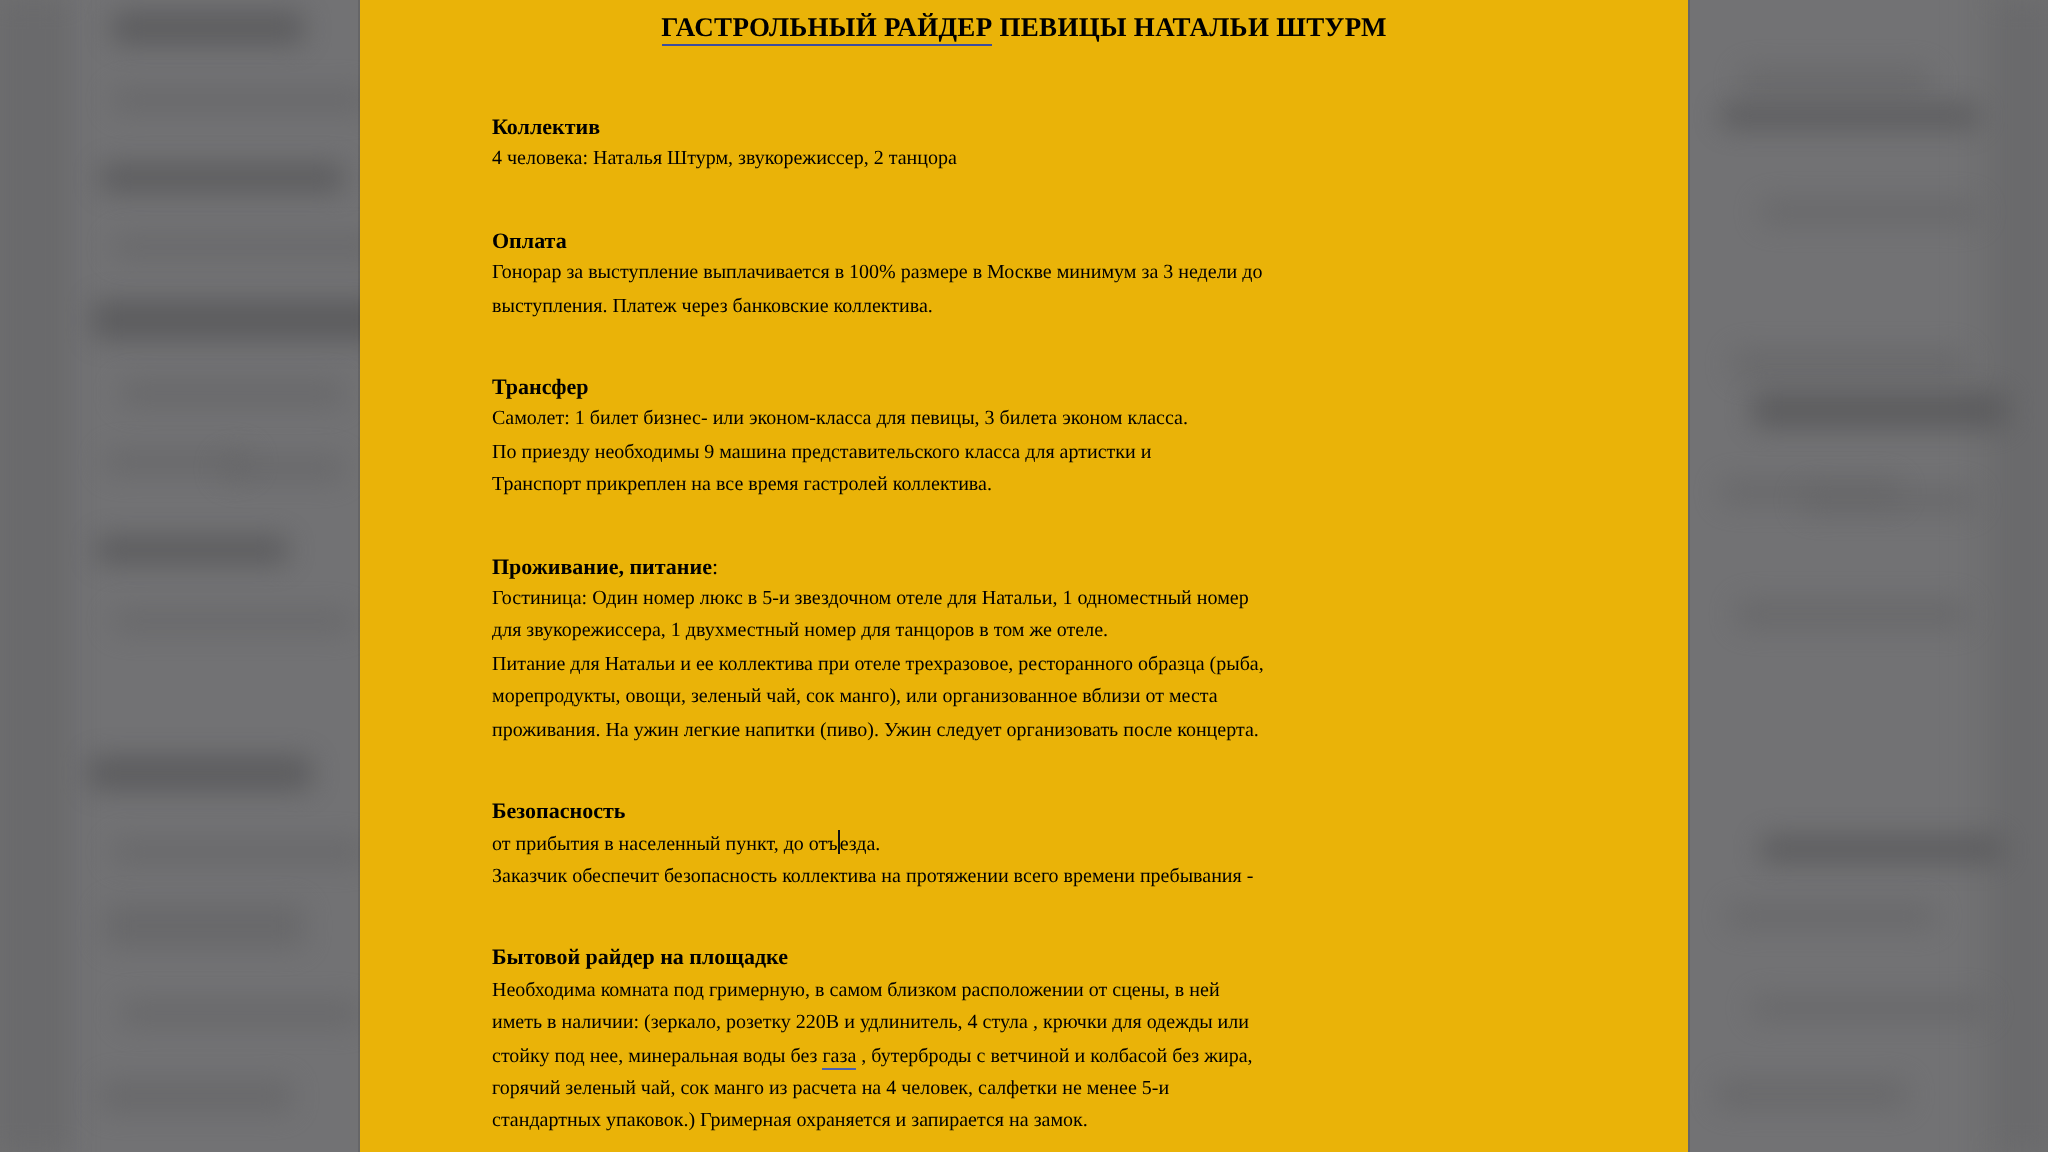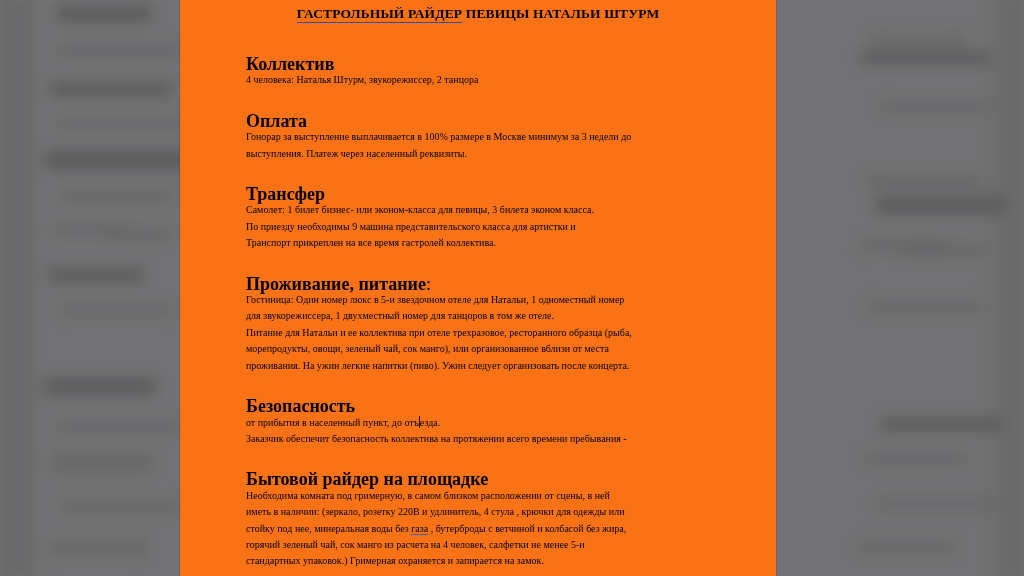--- a/index.html
+++ b/index.html
@@ -55,23 +55,23 @@
     width: 26px;
     background: #6a6a6c;
     filter: blur(6px);
   }
 
   
   #page {
     position: absolute;
     left: 180px;
     top: 0;
-    width: 596px;
+    width: 664px;
     height: 576px;
-    background: #f97316;
+    background: #eab308;
     overflow: hidden;
     box-shadow: 0 0 0 1px rgba(0,0,0,0.10);
   }
   .doc-inner {
     padding: 4px 0 0 0;
   }
 
   .doc-title {
     text-align: center;
     font-weight: bold;
@@ -93,21 +93,21 @@
   }
 
   .sec {
     margin-top: 24px;
   }
   .sec:first-child {
     margin-top: 34px;
   }
   .sec-head {
     font-weight: bold;
-    font-size: 18px;
+    font-size: 11px;
     line-height: 16.4px;
     color: #000;
   }
   .sec-head .nb {
     font-weight: normal;
   }
   .sec p {
     margin: 0;
     font-size: 10px;
     line-height: 16.4px;
@@ -171,21 +171,21 @@
     <div class="body-block">
 
       <div class="sec">
         <div class="sec-head">Коллектив</div>
         <p>4 человека: Наталья Штурм, звукорежиссер, 2 танцора</p>
       </div>
 
       <div class="sec">
         <div class="sec-head">Оплата</div>
         <p>Гонорар за выступление выплачивается в 100% размере в Москве минимум за 3 недели до</p>
-        <p>выступления. Платеж через населенный реквизиты.</p>
+        <p>выступления. Платеж через банковские коллектива.</p>
       </div>
 
       <div class="sec">
         <div class="sec-head">Трансфер</div>
         <p>Самолет: 1 билет бизнес- или эконом-класса для певицы, 3 билета эконом класса.</p>
         <p>По приезду необходимы 9 машина представительского класса для артистки и</p>
         <p>Транспорт прикреплен на все время гастролей коллектива.</p>
       </div>
 
       <div class="sec">

